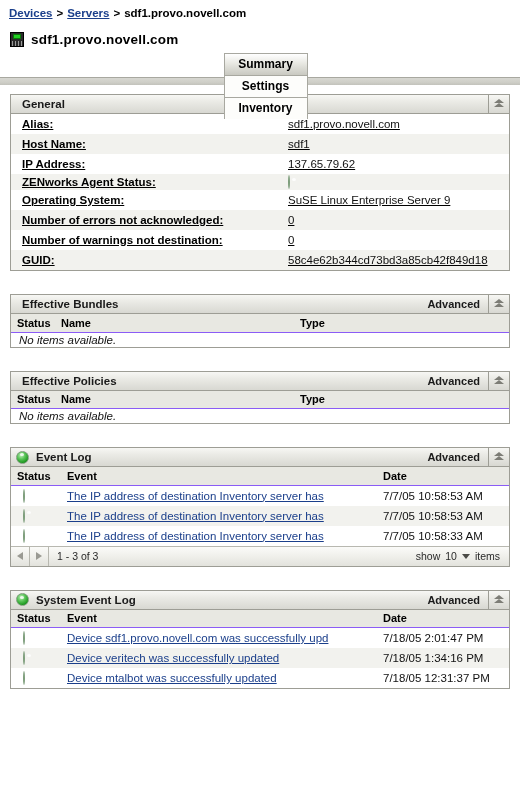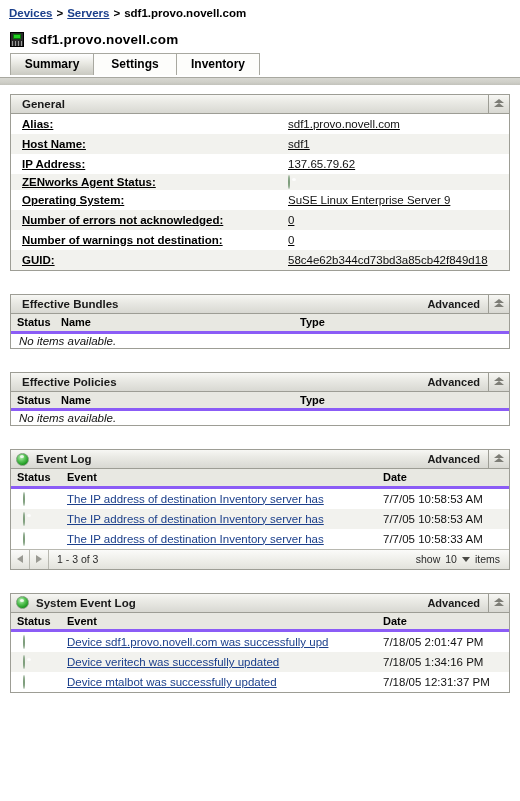--- a/index.html
+++ b/index.html
@@ -86,22 +86,23 @@
 
   
   .tabbar {
     position: relative;
     height: 25px;
     padding-left: 10px;
     box-sizing: border-box;
   }
   .tabs {
     display: flex;
-    align-items: flex-start;
+    align-items: center;
     height: 25px;
+    flex-direction: column;
   }
   .tab {
     height: 22px;
     line-height: 21px;
     padding: 0 10px;
     min-width: 84px;
     text-align: center;
     font-size: 12px;
     font-weight: bold;
     color: #000;
@@ -237,21 +238,21 @@
   }
 
   
   .ltable {
     width: 100%;
     border-collapse: collapse;
     table-layout: fixed;
   }
   .ltable th {
     background: #e8e8e2;
-    border-bottom: 3px solid #8b5cf6;
+    border-bottom: 1px solid #8b5cf6;
     font-size: 11px;
     font-weight: bold;
     text-align: left;
     height: 18px;
     padding: 0 0 0 6px;
     color: #000;
     white-space: nowrap;
     box-sizing: border-box;
   }
   .ltable td {

